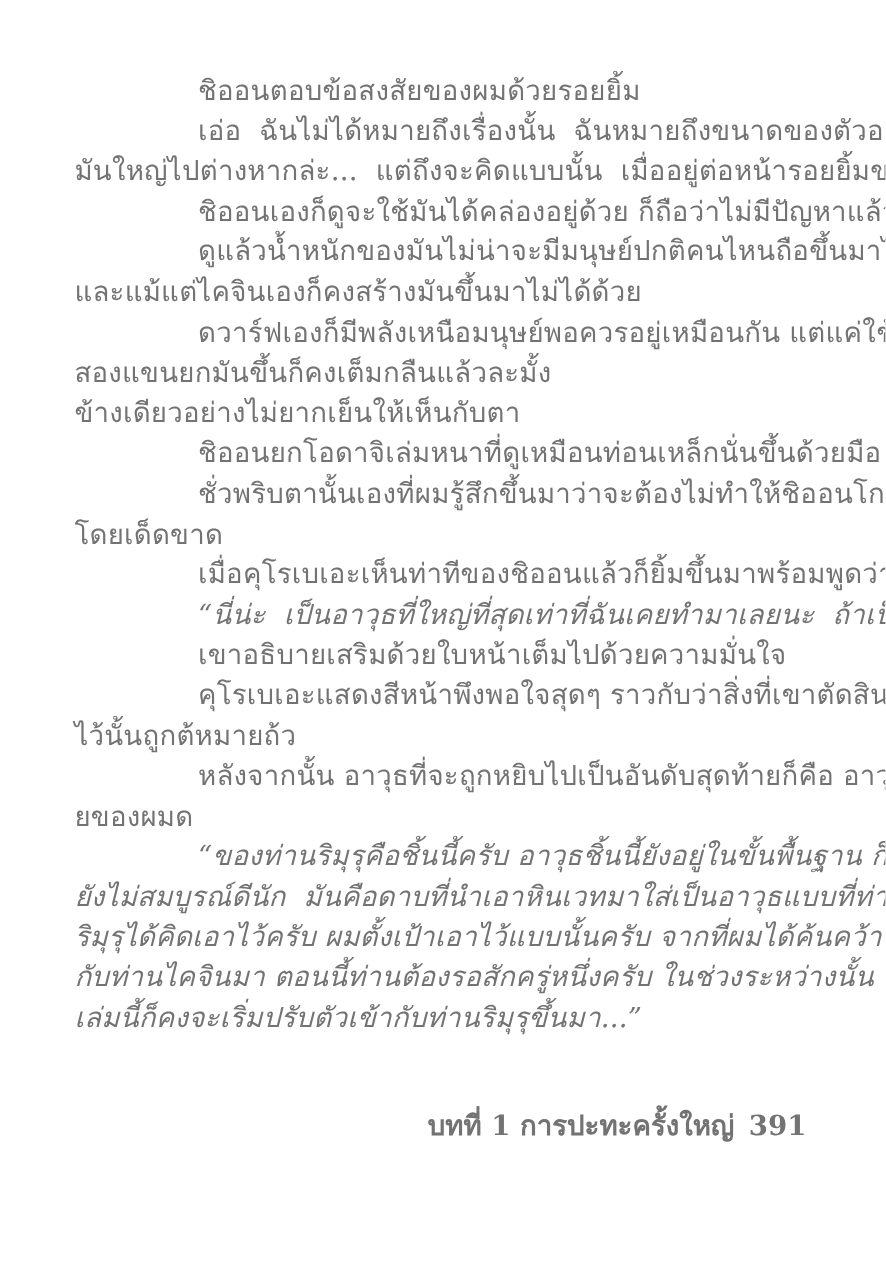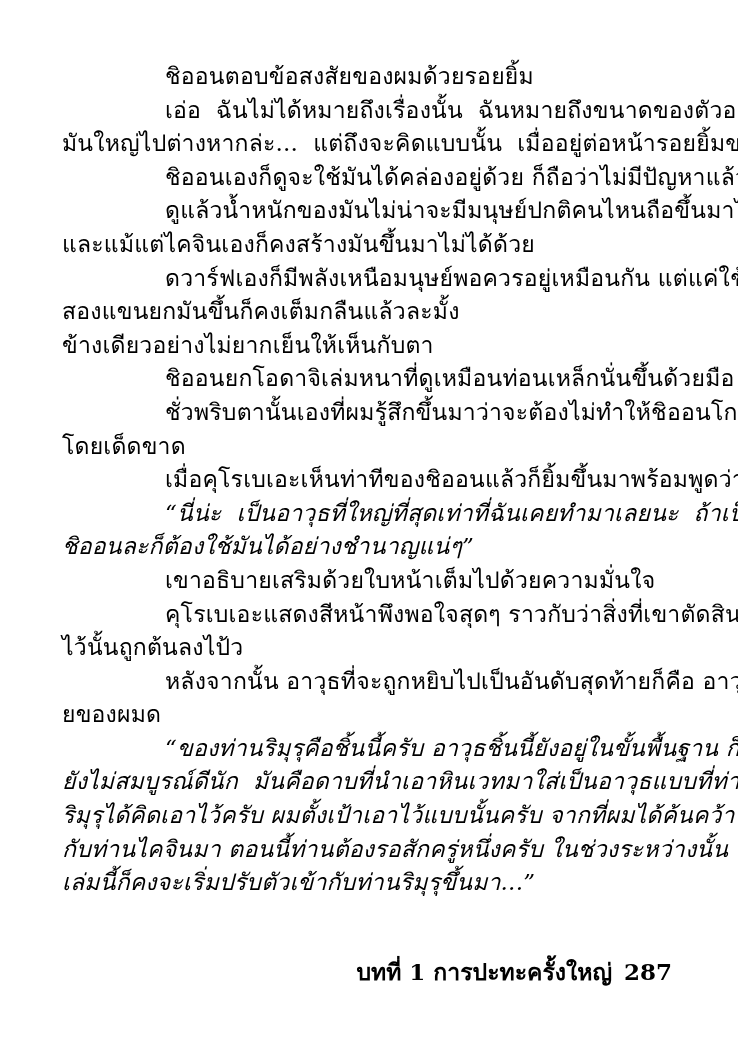--- a/index.html
+++ b/index.html
@@ -5,21 +5,21 @@
   html, body {
     margin: 0;
     padding: 0;
     background: #ffffff;
   }
   .page {
     position: relative;
     width: 738px;
     height: 1051px;
     background: #ffffff;
-    color: #000000;
+    color: #737373;
     font-family: "DejaVu Serif", "Liberation Serif", serif;
     font-size: 23px;
     line-height: 33.6px;
     box-sizing: border-box;
     padding: 60px 66px 0 62px;
     overflow: hidden;
   }
   .text-body .paragraph {
     margin: 0;
   }
@@ -73,37 +73,36 @@
       </div>
       <div class="paragraph">
         <div class="line first">ชั่วพริบตานั้นเองที่ผมรู้สึกขึ้นมาว่าจะต้องไม่ทำให้ชิออนโกรธ</div>
         <div class="line">โดยเด็ดขาด</div>
       </div>
       <div class="paragraph">
         <div class="line first">เมื่อคุโรเบเอะเห็นท่าทีของชิออนแล้วก็ยิ้มขึ้นมาพร้อมพูดว่า</div>
       </div>
       <div class="paragraph italic">
         <div class="line first">“นี่น่ะ  เป็นอาวุธที่ใหญ่ที่สุดเท่าที่ฉันเคยทำมาเลยนะ  ถ้าเป็น</div>
-        <div class="line">ชิออนละก็ต้องใช้มันได้อย่างชำนาญแน่ๆ”</div>
       </div>
       <div class="paragraph">
         <div class="line first">เขาอธิบายเสริมด้วยใบหน้าเต็มไปด้วยความมั่นใจ</div>
       </div>
       <div class="paragraph">
         <div class="line first">คุโรเบเอะแสดงสีหน้าพึงพอใจสุดๆ ราวกับว่าสิ่งที่เขาตัดสินใจ</div>
-        <div class="line">ไว้นั้นถูกต้นลงไป้ว</div>
+        <div class="line">ไว้นั้นถูกต้หมายถ้ว</div>
       </div>
       <div class="paragraph">
         <div class="line first">หลังจากนั้น อาวุธที่จะถูกหยิบไปเป็นอันดับสุดท้ายก็คือ อาวุธ</div>
         <div class="line">ยของผมด</div>
       </div>
       <div class="paragraph italic">
         <div class="line first">“ของท่านริมุรุคือชิ้นนี้ครับ อาวุธชิ้นนี้ยังอยู่ในขั้นพื้นฐาน ก็เลย</div>
         <div class="line">ยังไม่สมบูรณ์ดีนัก  มันคือดาบที่นำเอาหินเวทมาใส่เป็นอาวุธแบบที่ท่าน</div>
         <div class="line">ริมุรุได้คิดเอาไว้ครับ ผมตั้งเป้าเอาไว้แบบนั้นครับ จากที่ผมได้ค้นคว้าร่วม</div>
         <div class="line">กับท่านไคจินมา ตอนนี้ท่านต้องรอสักครู่หนึ่งครับ ในช่วงระหว่างนั้น ดาบ</div>
         <div class="line">เล่มนี้ก็คงจะเริ่มปรับตัวเข้ากับท่านริมุรุขึ้นมา...”</div>
       </div>
     </div>
   <div class="footer">
-    <span>บทที่ 1 การปะทะครั้งใหญ่</span><span class="pagenum">287</span>
+    <span>บทที่ 1 การปะทะครั้งใหญ่</span><span class="pagenum">391</span>
   </div>
 </div>
 
 </body></html>

